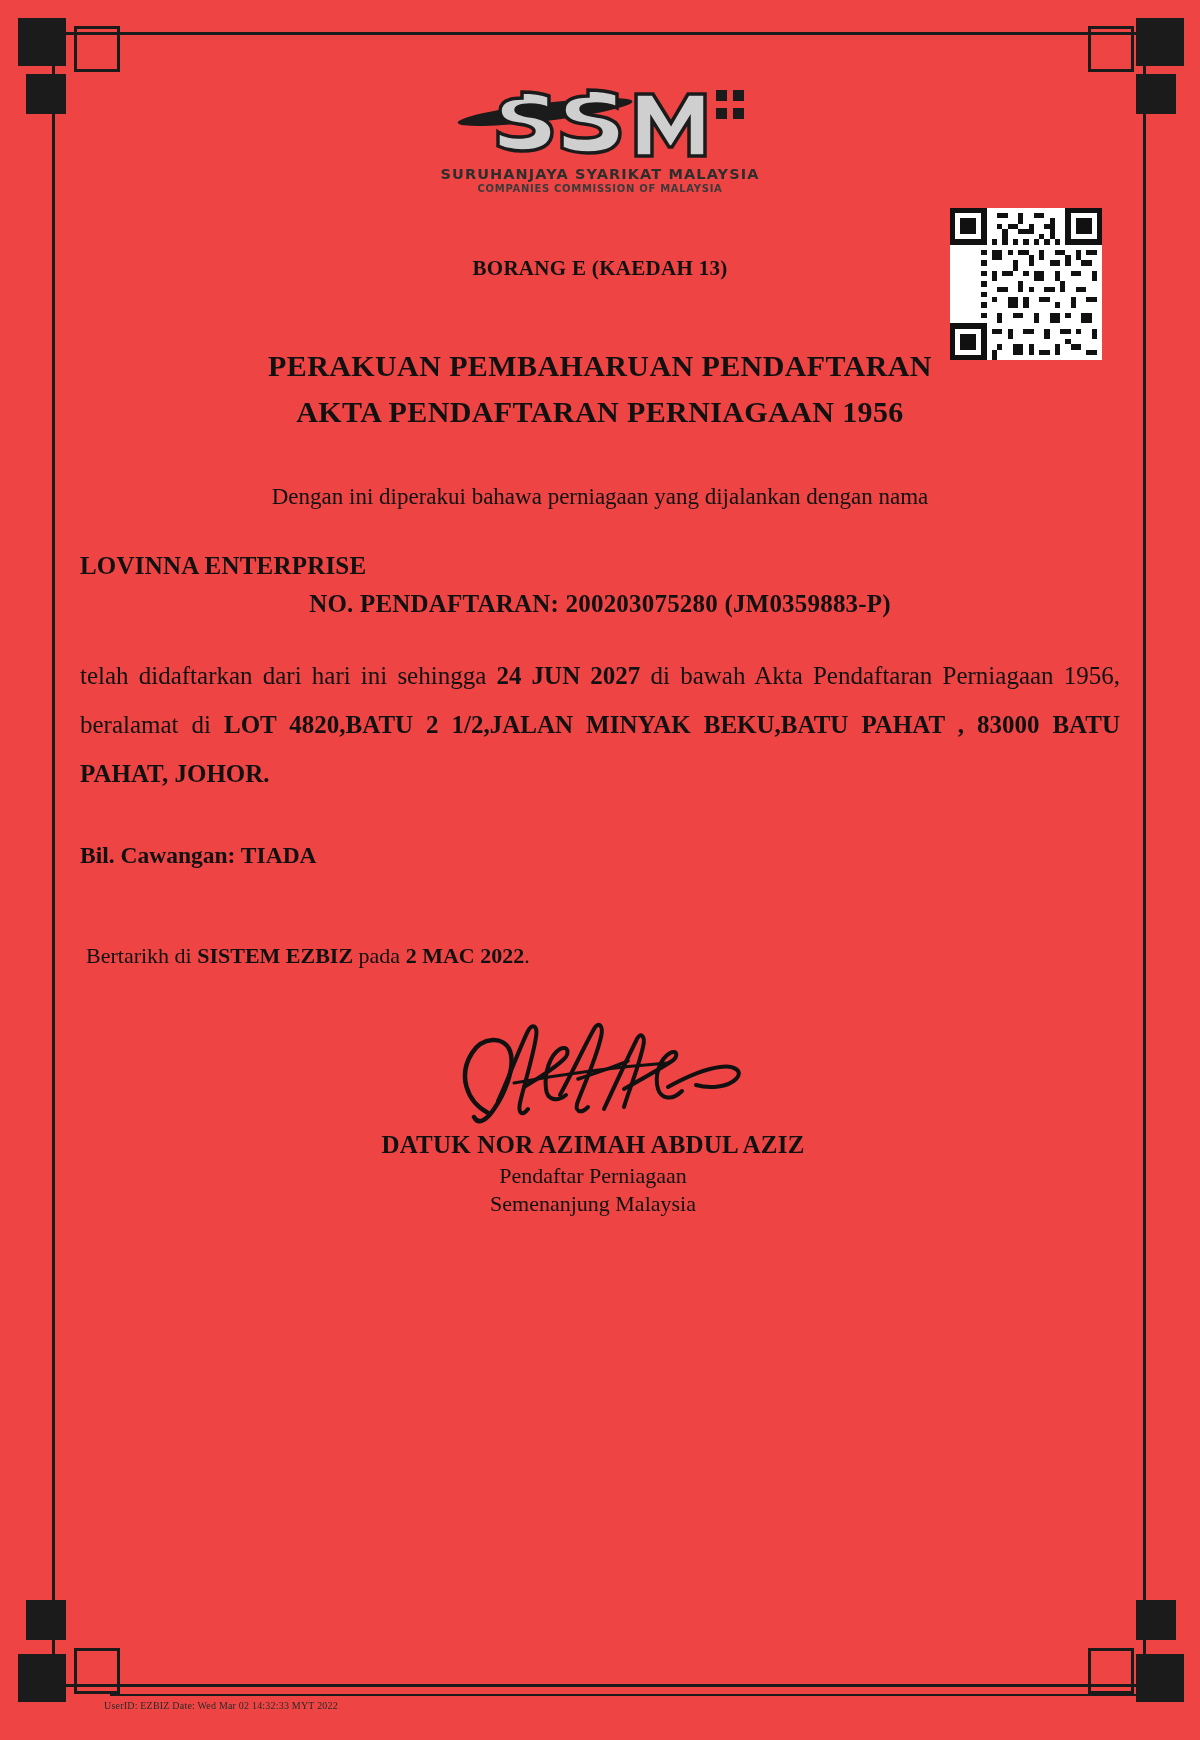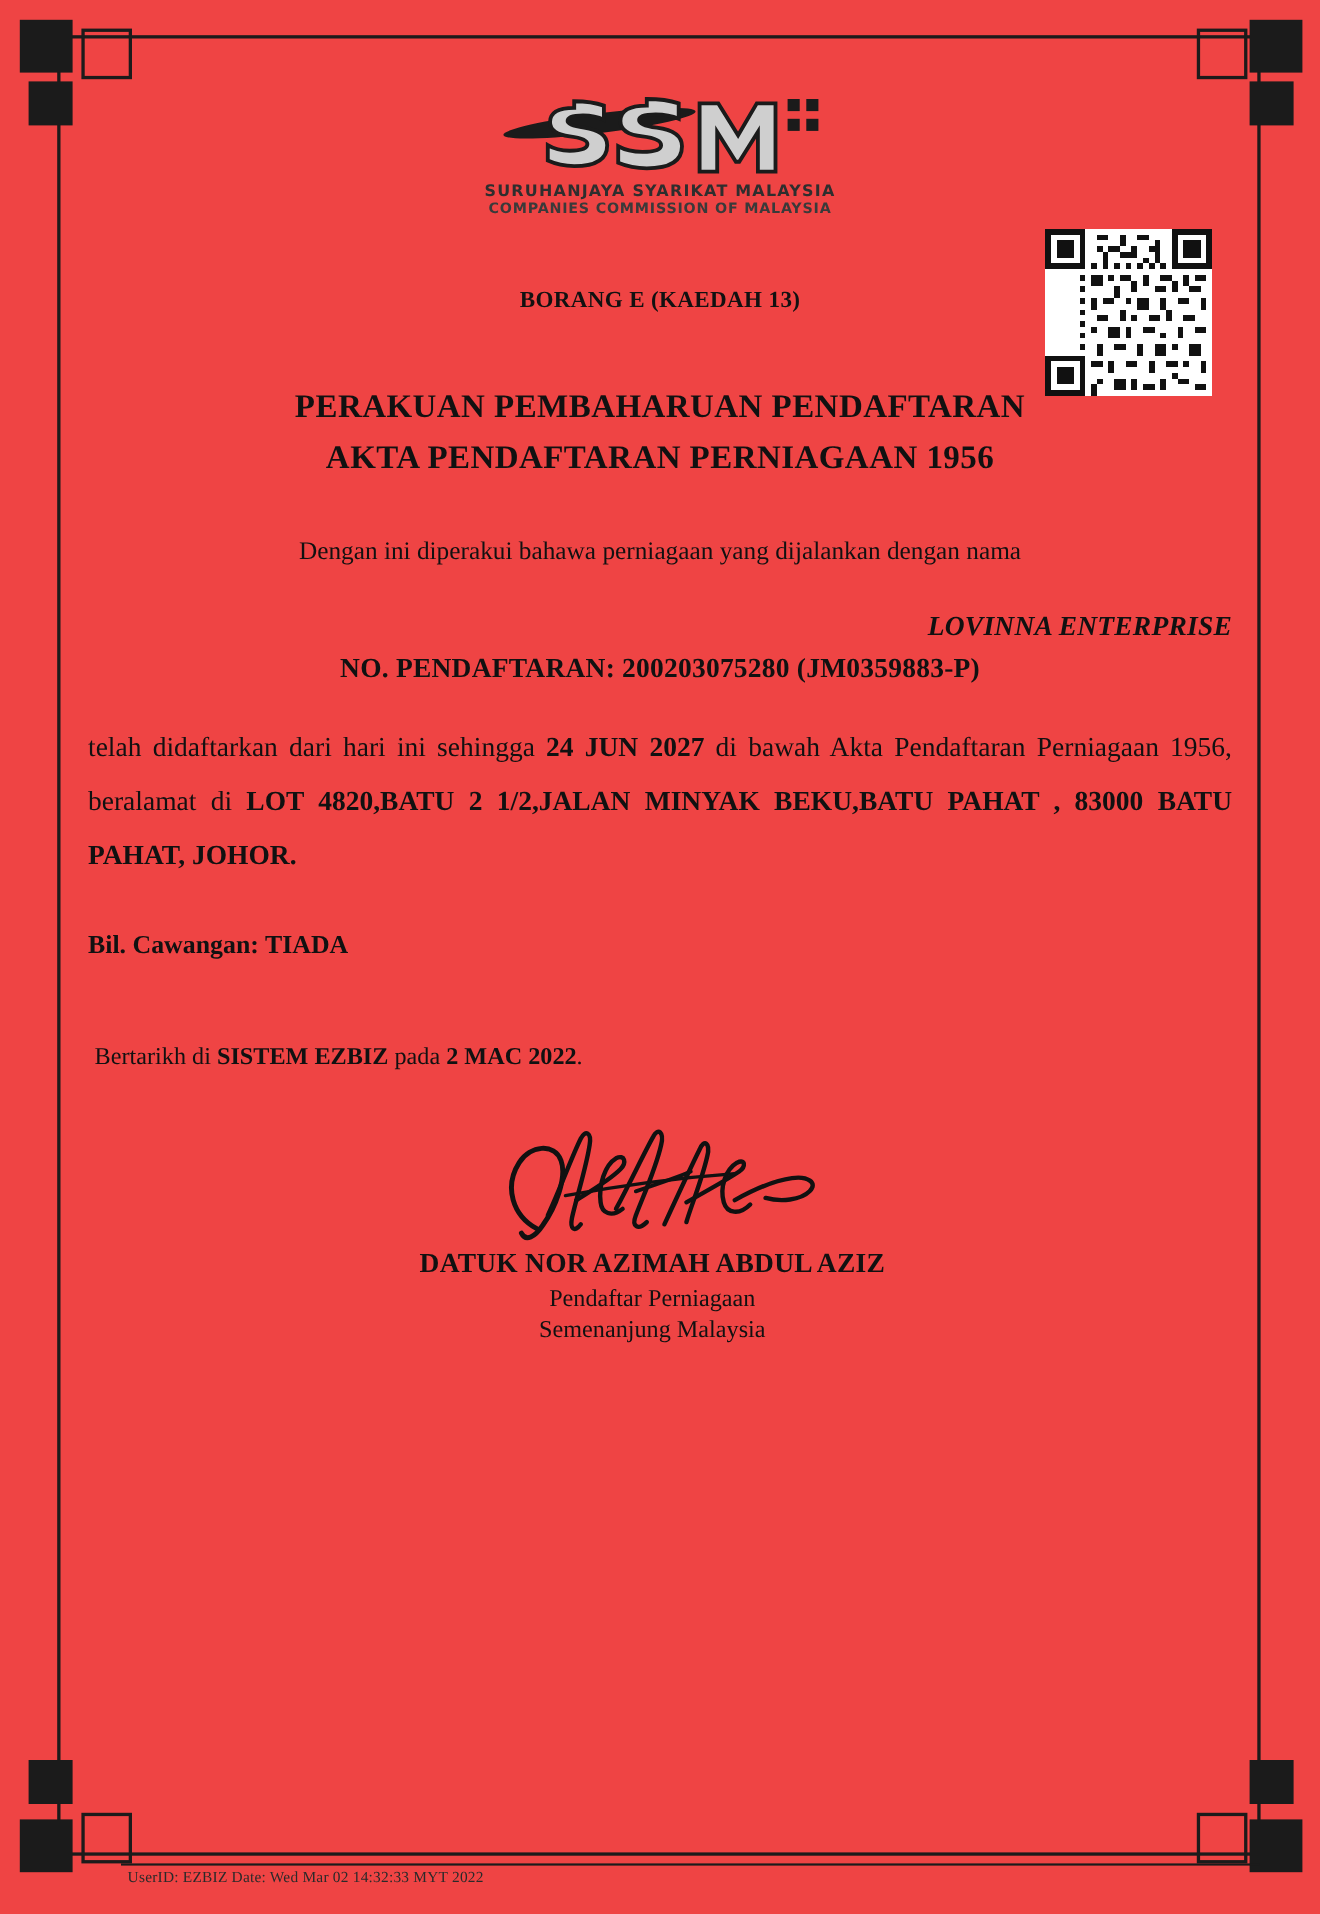--- a/index.html
+++ b/index.html
@@ -83,21 +83,21 @@
     font-family: "DejaVu Sans", sans-serif;
     font-weight: bold;
     font-size: 14.5px;
     letter-spacing: 1.1px;
     color: #2e2e2e;
     margin-top: 2px;
   }
   .logo-sub2 {
     font-family: "DejaVu Sans", sans-serif;
     font-weight: bold;
-    font-size: 13px;
+    font-size: 10px;
     letter-spacing: 0.7px;
     color: #3a3a3a;
     margin-top: 1px;
   }
 
   
   .qr {
     position: absolute;
     right: 18px;
     top: 148px;
@@ -122,26 +122,25 @@
     margin-top: 62px;
   }
 
   .lead {
     text-align: center;
     font-size: 23px;
     margin-top: 50px;
   }
 
   .biz-name {
-    text-align: right;
+    text-align: left;
     font-weight: bold;
     font-size: 25px;
     margin-top: 42px;
     letter-spacing: 0.2px;
-    font-style: italic;
   }
   .biz-reg {
     text-align: center;
     font-weight: bold;
     font-size: 25px;
     margin-top: 10px;
     letter-spacing: 0.2px;
   }
 
   .body-para {
@@ -197,24 +196,24 @@
   .footer-rule {
     position: absolute;
     left: 110px;
     top: 1694px;
     width: 1035px;
     height: 2px;
     background: #1b1b1b;
   }
   .footer-text {
     position: absolute;
-    left: 116px;
+    left: 104px;
     top: 1700px;
     font-family: "Liberation Serif", serif;
-    font-size: 14px;
+    font-size: 10px;
     color: #2a2a2a;
     letter-spacing: 0.2px;
   }
 </style>
 </head>
 <body>
 
 <div class="page">
 
   <div class="frame-line frame-top"></div>

